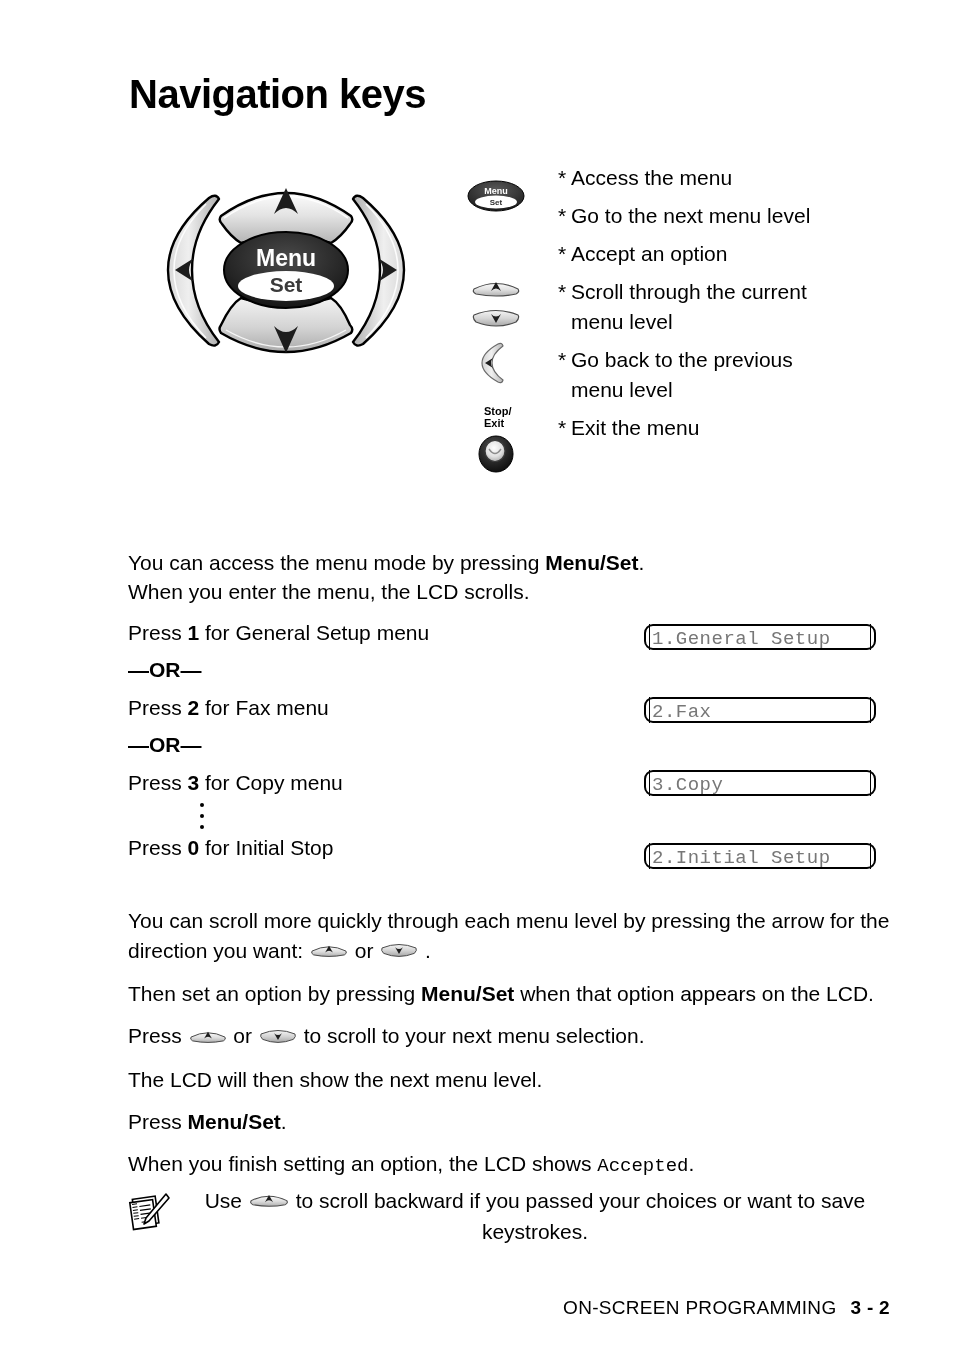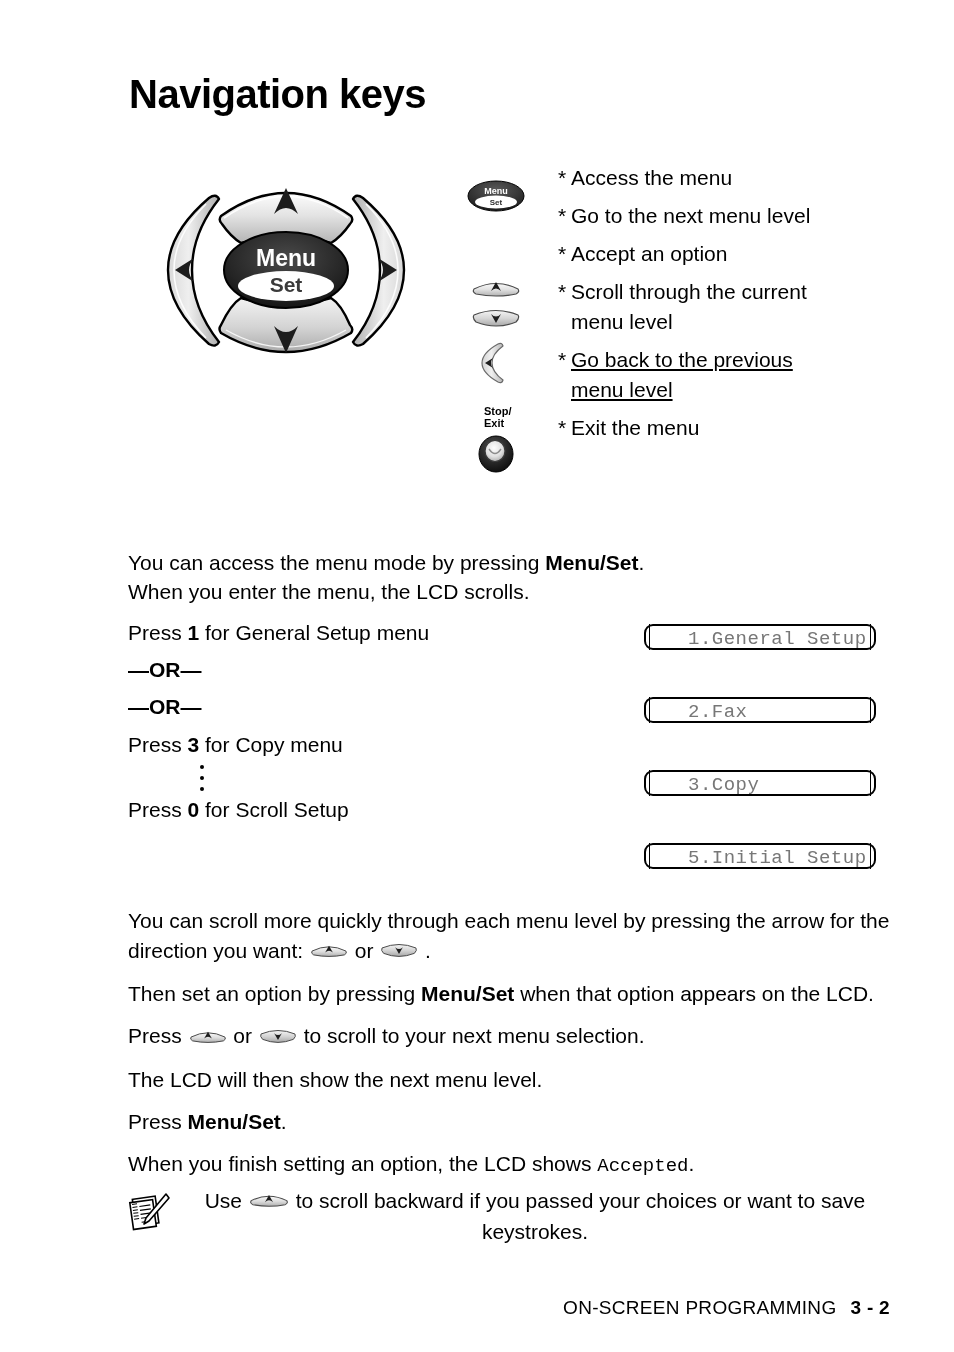--- a/index.html
+++ b/index.html
@@ -66,21 +66,20 @@
     position:absolute; left:3px; top:-2px; right:3px; height:26px;
     border-left:1px solid #000; border-right:1px solid #000;
     box-sizing:border-box;
   }
   .lcd .txt{
     position:absolute; left:6px; top:2px;
     font-family:"Liberation Mono", monospace;
     font-size:19px; letter-spacing:0.5px;
     color:#777777;
     white-space:pre;
-    margin-left:36px;
   }
 
   
   .lower{position:absolute; left:128px; top:906px; width:762px;}
   .lower p{font-size:21px; line-height:30px; margin:0 0 12px 0;}
   .lower p:last-child{margin-bottom:0;}
 
   
   .keyin{display:inline-block; vertical-align:middle; position:relative; top:-1px;}
 
@@ -263,21 +262,21 @@
       <div class="leg-line" style="position:absolute; left:0; top:81px;">
         <span class="leg-star">*</span>
         <span class="leg-body">Accept an option</span>
       </div>
       <div class="leg-wrap" style="position:absolute; left:0; top:119px; display:flex;">
         <span class="leg-star">*</span>
         <span class="leg-body" style="max-width:290px;">Scroll through the current menu level</span>
       </div>
       <div class="leg-wrap" style="position:absolute; left:0; top:187px; display:flex;">
         <span class="leg-star">*</span>
-        <span class="leg-body" style="max-width:280px;text-decoration:underline;">Go back to the previous menu level</span>
+        <span class="leg-body" style="max-width:280px;">Go back to the previous menu level</span>
       </div>
       <div class="leg-line" style="position:absolute; left:0; top:255px;">
         <span class="leg-star">*</span>
         <span class="leg-body">Exit the menu</span>
       </div>
     </div>
   </div>
 
   <div class="body-text">
 
@@ -287,56 +286,59 @@
     <div class="p">When you enter the menu, the LCD scrolls.</div>
 
     <div style="height:12px;"></div>
 
     <div class="p">
       <span>Press </span><span class="b">1</span><span> for General Setup menu</span>
     </div>
 
     <div class="p b" style="margin-top:8px;">—OR—</div>
 
+    <div class="p" style="margin-top:9px;">
+      <span>Press </span><span class="b">2</span><span> for Fax menu</span>
+    </div>
 
     <div class="p b" style="margin-top:8px;">—OR—</div>
 
     <div class="p" style="margin-top:9px;">
       <span>Press </span><span class="b">3</span><span> for Copy menu</span>
     </div>
 
     <div class="vdots">
       <span style="top:6px;"></span>
       <span style="top:17px;"></span>
       <span style="top:28px;"></span>
     </div>
 
     <div class="p" style="margin-top:-4px;">
-      <span>Press </span><span class="b">0</span><span> for Scroll Setup</span>
+      <span>Press </span><span class="b">0</span><span> for Initial Stop</span>
     </div>
   </div>
 
   <div class="lcd" style="left:644px; top:624px;">
     <div class="inner"></div>
     <div class="txt">1.General Setup</div>
   </div>
 
   <div class="lcd" style="left:644px; top:697px;padding-left:36px;">
     <div class="inner"></div>
     <div class="txt">2.Fax</div>
   </div>
 
   <div class="lcd" style="left:644px; top:770px;">
     <div class="inner"></div>
     <div class="txt">3.Copy</div>
   </div>
 
   <div class="lcd" style="left:644px; top:843px;">
     <div class="inner"></div>
-    <div class="txt">5.Initial Setup</div>
+    <div class="txt">2.Initial Setup</div>
   </div>
 
   <div class="lower">
 
     <p>
       <span>You can scroll more quickly through each menu level by pressing the arrow for the direction you want: </span><span class="keyin"><svg width="40" height="17" viewBox="0 0 52 22">
             <defs>
               <linearGradient id="iu1" x1="0" y1="0" x2="0" y2="1">
                 <stop offset="0%" stop-color="#fafafa"></stop>
                 <stop offset="50%" stop-color="#dedede"></stop>

